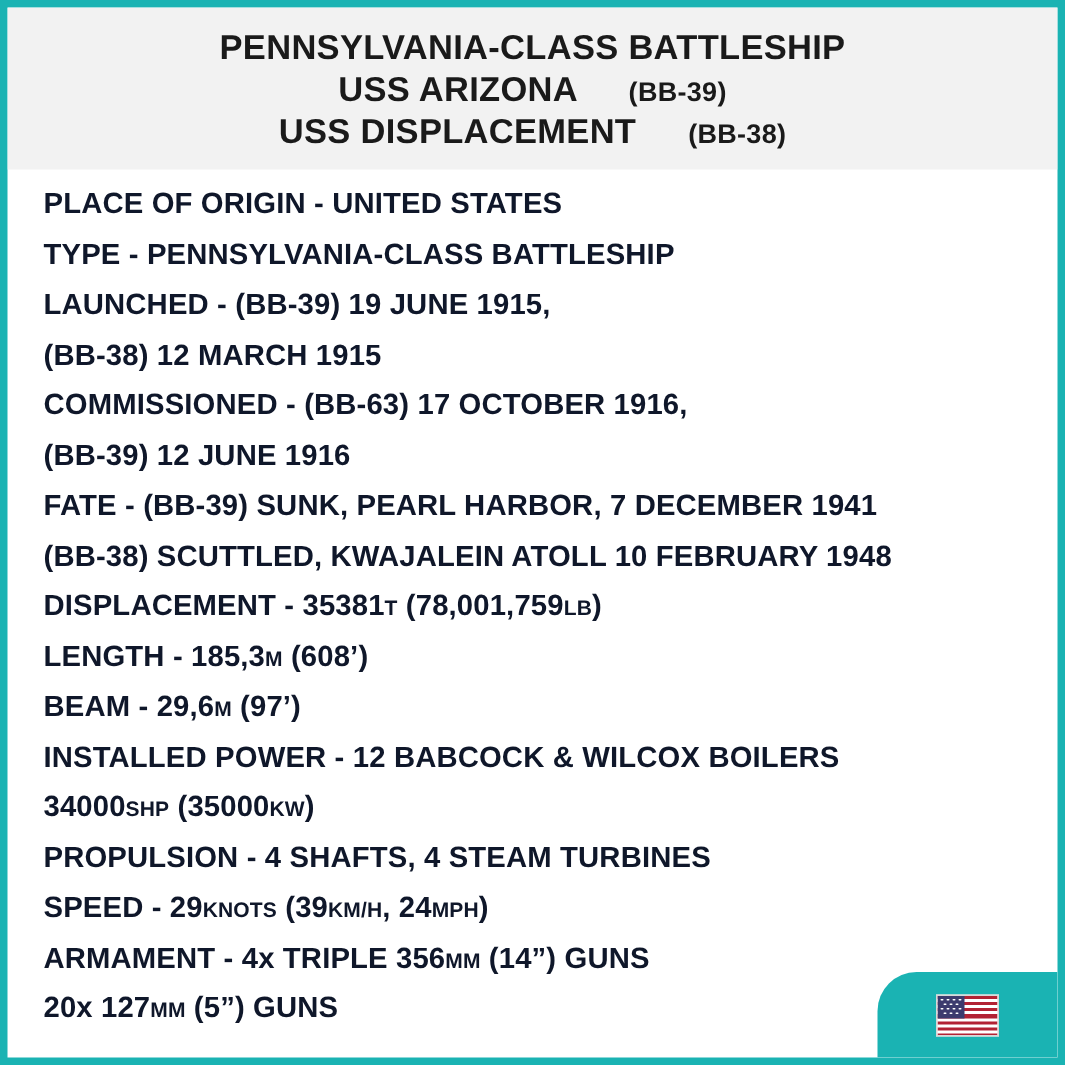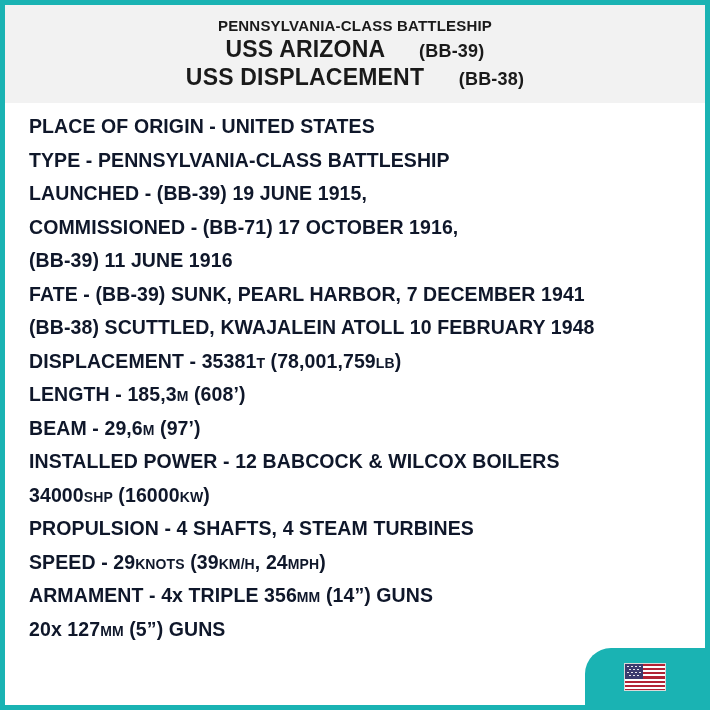--- a/index.html
+++ b/index.html
@@ -26,21 +26,21 @@
     background: #f2f2f2;
     padding: 12px 10px 12px 10px;
     text-align: center;
   }
   #title-block .tline {
     font-weight: bold;
     color: #1a1a1a;
     letter-spacing: 0.2px;
     line-height: 1.22;
   }
-  .tline1 { font-size: 15px; }
+  .tline1 { font-size: 23px; }
   .tline2 { font-size: 23px; }
   .tline3 { font-size: 23px; }
   .sm { font-size: 18px; margin-left: 28px; }
   #spec-list {
     padding: 14px 0 0 24px;
   }
   .spec-line {
     font-size: 19.5px;
     font-weight: bold;
     color: #0f172a;
@@ -104,29 +104,30 @@
   <div id="title-block">
     <div class="tline tline1">PENNSYLVANIA-CLASS BATTLESHIP</div>
     <div class="tline tline2"><span>USS ARIZONA </span><span class="sm">(BB-39)</span></div>
     <div class="tline tline3"><span>USS DISPLACEMENT </span><span class="sm">(BB-38)</span></div>
   </div>
 
   <div id="spec-list">
     <div class="spec-line"><span>PLACE OF ORIGIN - UNITED STATES</span></div>
     <div class="spec-line"><span>TYPE - PENNSYLVANIA-CLASS BATTLESHIP</span></div>
     <div class="spec-line"><span>LAUNCHED - (BB-39) 19 JUNE 1915,</span></div>
-    <div class="spec-line"><span>COMMISSIONED - (BB-71) 17 OCTOBER 1916,</span></div>
-    <div class="spec-line"><span>(BB-39) 11 JUNE 1916</span></div>
+    <div class="spec-line"><span>(BB-38) 12 MARCH 1915</span></div>
+    <div class="spec-line"><span>COMMISSIONED - (BB-63) 17 OCTOBER 1916,</span></div>
+    <div class="spec-line"><span>(BB-39) 12 JUNE 1916</span></div>
     <div class="spec-line"><span>FATE - (BB-39) SUNK, PEARL HARBOR, 7 DECEMBER 1941</span></div>
     <div class="spec-line"><span>(BB-38) SCUTTLED, KWAJALEIN ATOLL 10 FEBRUARY 1948</span></div>
     <div class="spec-line"><span>DISPLACEMENT - 35381</span><span class="u">T</span><span> (78,001,759</span><span class="u">LB</span><span>)</span></div>
     <div class="spec-line"><span>LENGTH - 185,3</span><span class="u">M</span><span> (608’)</span></div>
     <div class="spec-line"><span>BEAM - 29,6</span><span class="u">M</span><span> (97’)</span></div>
     <div class="spec-line"><span>INSTALLED POWER - 12 BABCOCK &amp; WILCOX BOILERS</span></div>
-    <div class="spec-line"><span>34000</span><span class="u">SHP</span><span> (16000</span><span class="u">KW</span><span>)</span></div>
+    <div class="spec-line"><span>34000</span><span class="u">SHP</span><span> (35000</span><span class="u">KW</span><span>)</span></div>
     <div class="spec-line"><span>PROPULSION - 4 SHAFTS, 4 STEAM TURBINES</span></div>
     <div class="spec-line"><span>SPEED -  29</span><span class="u">KNOTS</span><span> (39</span><span class="u">KM/H</span><span>, 24</span><span class="u">MPH</span><span>)</span></div>
     <div class="spec-line"><span>ARMAMENT - 4x TRIPLE 356</span><span class="u">MM</span><span> (14”) GUNS</span></div>
     <div class="spec-line"><span>20x 127</span><span class="u">MM</span><span> (5”) GUNS</span></div>
 
   </div>
 
   <div id="flag-badge">
     <div id="flag">
       <div class="stripe" style="top:0px"></div>

